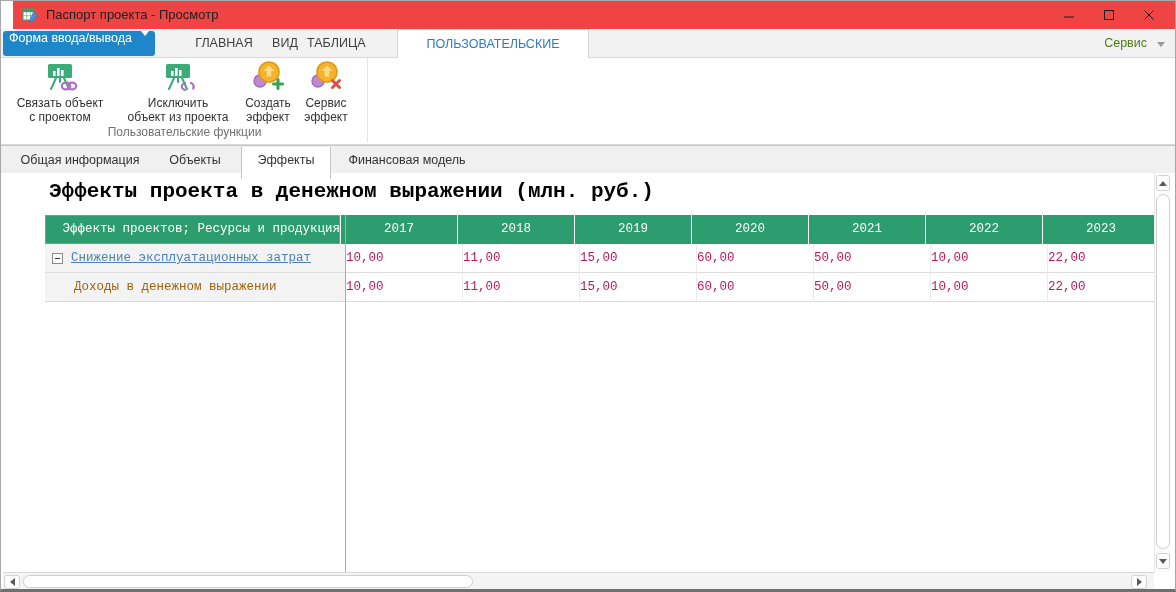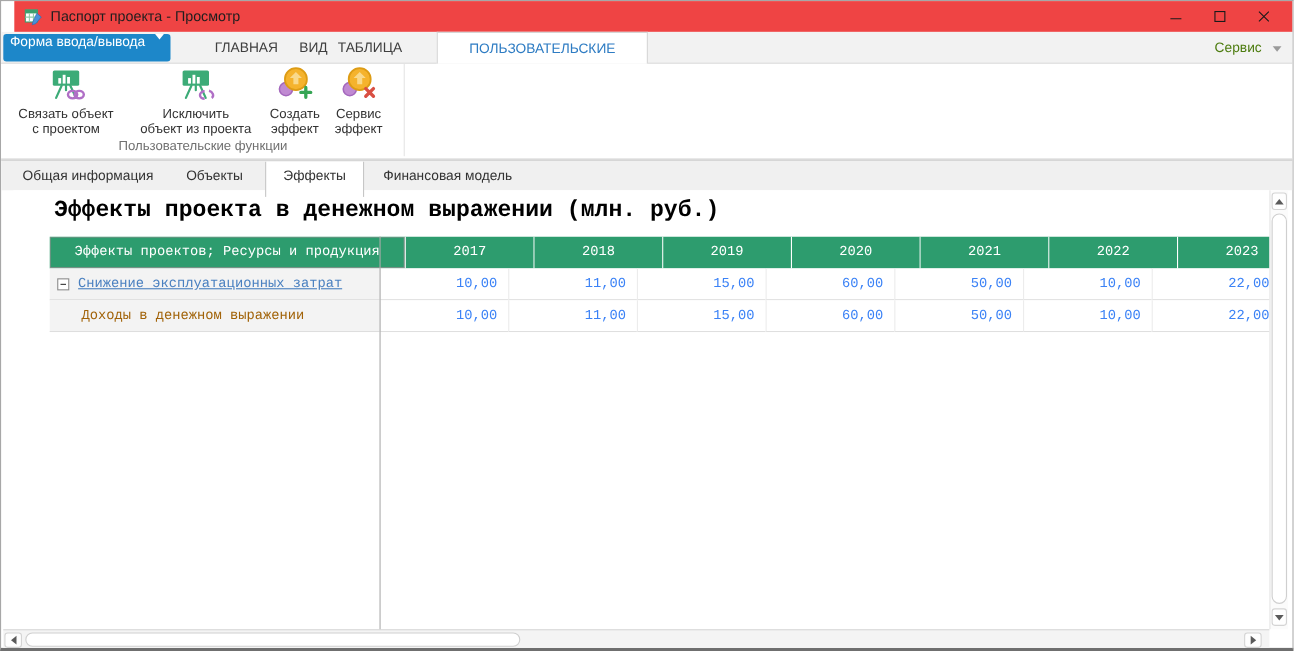--- a/index.html
+++ b/index.html
@@ -44,25 +44,25 @@
   .pt-1 { left:152px; width:84px; }
   .pt-3 { left:330px; width:152px; }
   .ptab.active { left:240px; width:90px; height:32px; background:#fff; border-left:1px solid #c6c6c6; border-right:1px solid #c6c6c6; z-index:3; }
   
   .content { position:absolute; top:172px; left:11px; width:1153px; height:399px; background:#fff;font-family:Liberation Mono, monospace; }
   .page-title { position:absolute; left:37px; top:7px; font-size:21px; font-weight:bold; color:#000; white-space:nowrap; }
   .grid-wrap { position:absolute; left:33px; top:42px; width:1121px; overflow:hidden; }
   .grid-row { display:flex; height:29px; }
   .hcell { background:#2d9c6e; color:#fff; font-size:12.5px; line-height:29px; height:29px; text-align:center;
            border-right:1px solid #fff; flex:none; cursor:pointer; }
-  .hcell.c0 { width:324px; box-shadow: inset 0 0 0 1px #8f8f8f; }
+  .hcell.c0 { width:296px; box-shadow: inset 0 0 0 1px #8f8f8f; text-align: right; }
   .cy { width:117px; } .cx { width:60px; }
   .lcell { width:300px; flex:none; background:#f3f3f3; border-bottom:1px solid #dcdcdc; display:flex; align-items:center; font-size:12.5px;text-align:right; }
   .vcell { width:117px; flex:none; background:#fff; border-bottom:1px solid #dcdcdc; border-left:1px solid #ececec;
-           text-align:right; padding-right:10px; line-height:28px; font-size:12.5px; color:#3b82f6; }
+           text-align:left; padding-right:10px; line-height:28px; font-size:12.5px; color:#be185d; }
   .xcell { width:60px; flex:none; background:#fff; border-bottom:1px solid #dcdcdc; }
   .expand-box { flex:none; width:11px; height:11px; margin-left:7px; border:1px solid #8a8a8a; background:#fff;
                 display:flex; align-items:center; justify-content:center; cursor:pointer; }
   .expand-box .minus { width:5px; height:1px; background:#333; }
   .row-link { margin-left:8px; color:#4a80c0; text-decoration:underline; cursor:pointer; white-space:nowrap; }
   .child-label { padding-left:29px; color:#a16207; white-space:nowrap; }
   .freeze-divider { position:absolute; left:333px; top:42px; height:357px; width:1px; background:#ababab; z-index:2; }
   
   .vscroll { position:absolute; left:1153px; top:172px; width:17px; height:399px; background:#fbfbfb; border-left:1px solid #e6e6e6; }
   .hscroll { position:absolute; left:2px; top:571px; width:1151px; height:18px; background:#f4f4f4; border-top:1px solid #d8d8d8; }

